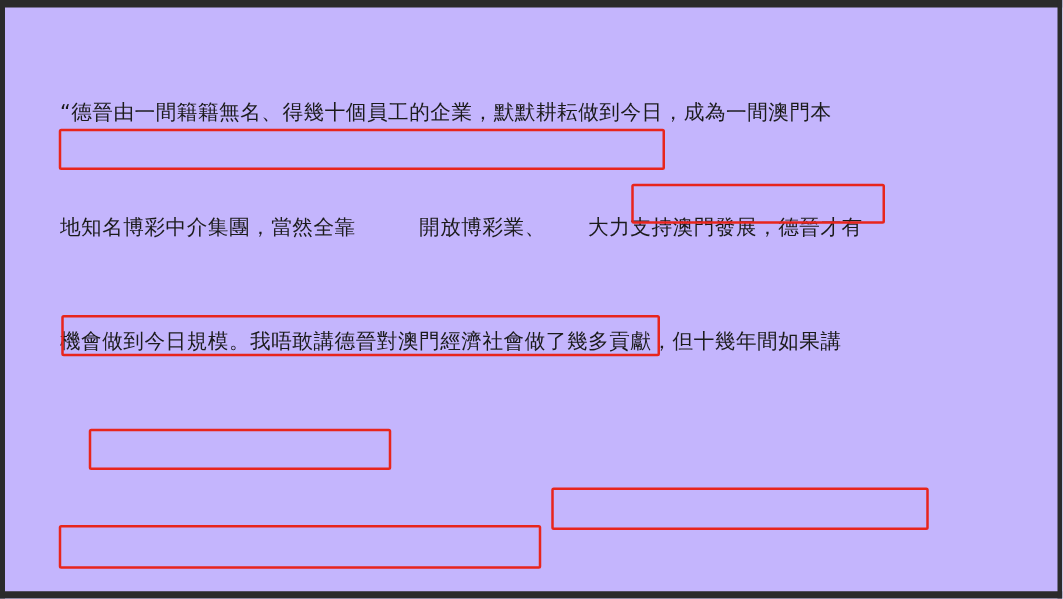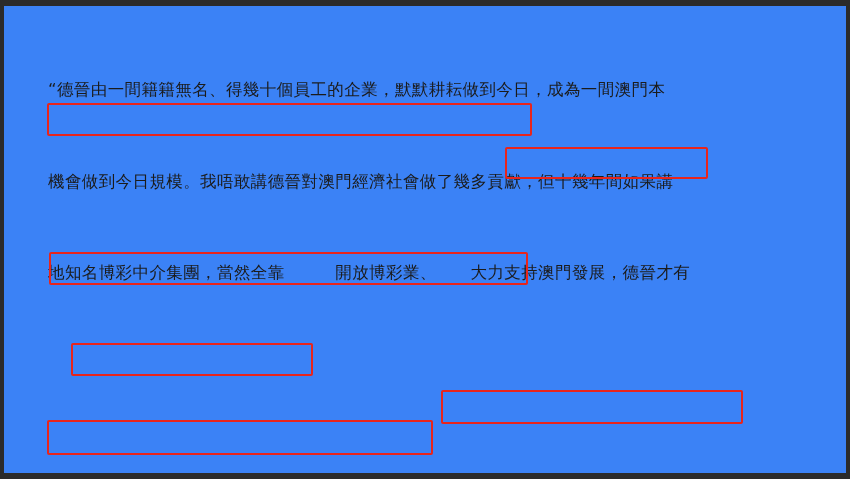--- a/index.html
+++ b/index.html
@@ -4,21 +4,21 @@
 <style>
   html, body {
     margin: 0;
     padding: 0;
     background: #ffffff;
   }
   #page {
     position: relative;
     width: 850px;
     height: 479px;
-    background: #3b82f6;
+    background: #c4b5fd;
     overflow: hidden;
     font-family: "DejaVu Sans", sans-serif;
   }
   
   #frame-top, #frame-bottom, #frame-left, #frame-right {
     position: absolute;
     background: #2b2b2b;
   }
   #frame-top    { left:0; top:0;    width:850px; height:6px; }
   #frame-bottom { left:0; bottom:0; width:850px; height:6px; }
@@ -59,22 +59,22 @@
 
   <div id="frame-top"></div>
   <div id="frame-bottom"></div>
   <div id="frame-left"></div>
   <div id="frame-right"></div>
 
   <div id="article">
 
     <p class="para">
       <span class="ln">“德晉由一間籍籍無名、得幾十個員工的企業，默默耕耘做到今日，成為一間澳門本</span>
+      <span class="ln">地知名博彩中介集團，當然全靠　　　開放博彩業、　　大力支持澳門發展，德晉才有</span>
       <span class="ln">機會做到今日規模。我唔敢講德晉對澳門經濟社會做了幾多貢獻，但十幾年間如果講</span>
-      <span class="ln">地知名博彩中介集團，當然全靠　　　開放博彩業、　　大力支持澳門發展，德晉才有</span>
     </p>
 
     <div class="spacer"></div>
 
     <p class="para">
       
       
       
     </p>
 

